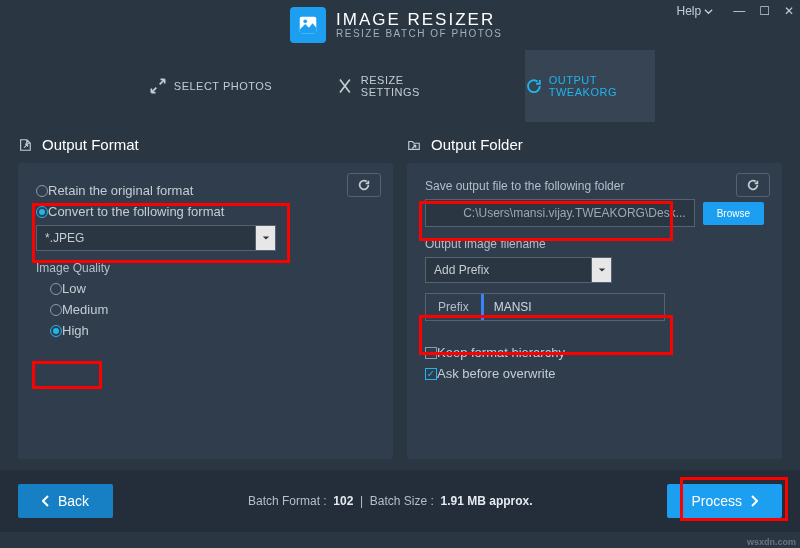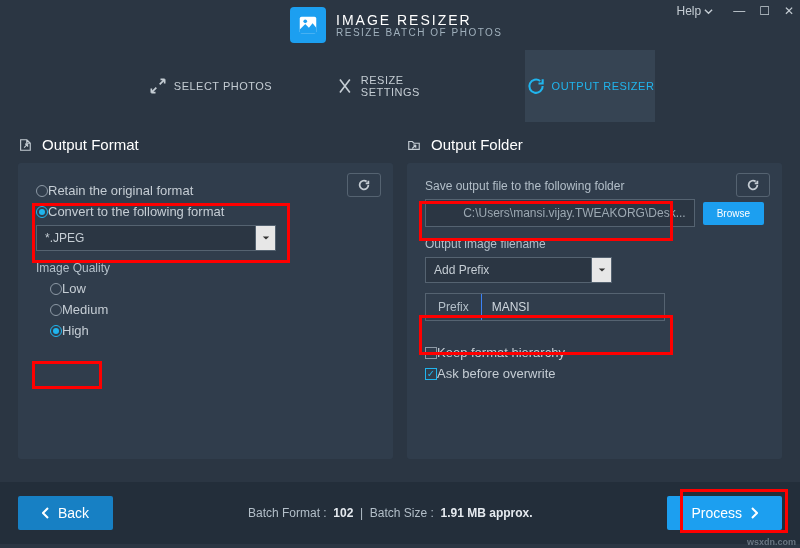--- a/index.html
+++ b/index.html
@@ -1,21 +1,21 @@
 <!DOCTYPE html>
 <html><head>
 <meta charset="utf-8">
 <style>
 * { margin: 0; padding: 0; box-sizing: border-box; font-family: "Segoe UI", Arial, sans-serif; }
 body { background: #2b3643; width: 800px; height: 548px; overflow: hidden; color: #c5cdd4; font-size: 13px; position: relative; }
 .titlebar { height: 50px; display: flex; align-items: center; padding: 0 10px; }
 .logo-area { display: flex; align-items: center; margin-left: 280px; }
 .logo-icon { width: 36px; height: 36px; background: #1c9ff0; border-radius: 4px; display: flex; align-items: center; justify-content: center; margin-right: 10px; }
 .logo-icon svg { width: 22px; height: 22px; }
-.app-title { color: #fff; font-size: 14px; font-weight: 400; letter-spacing: 2px; line-height: 1; }
+.app-title { color: #fff; font-size: 17px; font-weight: 400; letter-spacing: 2px; line-height: 1; }
 .app-sub { color: #a0b0bc; font-size: 10px; letter-spacing: 1.5px; }
 .win-controls { position: absolute; right: 6px; top: 4px; display: flex; align-items: center; gap: 14px; color: #c5cdd4; font-size: 12px; }
 .win-controls .help { display: flex; align-items: center; gap: 3px; margin-right: 6px; }
 .win-controls span { cursor: pointer; }
 .tabs { display: flex; justify-content: center; gap: 60px; height: 72px; border-bottom: 0; }
 .tab { width: 130px; display: flex; align-items: center; justify-content: center; gap: 6px; color: #c5cdd4; font-size: 11px; letter-spacing: 0.5px; cursor: pointer; }
 .tab.active { background: #364453; color: #20b5ee; }
 .tab svg { width: 20px; height: 20px; }
 .main { display: flex; gap: 14px; padding: 14px 18px 0 18px; }
 .panel { flex: 1; }
@@ -33,24 +33,24 @@
 .dropdown { display: flex; margin-top: 6px; margin-bottom: 10px; }
 .dropdown .val { flex: 1; background: #2b3643; border: 1px solid #556371; color: #c5cdd4; padding: 5px 8px; font-size: 12px; }
 .dropdown .arrow { width: 20px; background: #e7e7e7; border: 1px solid #556371; border-left: 0; display: flex; align-items: center; justify-content: center; cursor: pointer; }
 .dropdown .arrow svg { width: 8px; height: 8px; }
 .field-label { color: #b3bfc9; font-size: 12px; margin: 10px 0 6px 0; }
 .sub-radio { margin-left: 14px; }
 .path-row { display: flex; gap: 8px; align-items: center; text-align: right; }
 .path-input { flex: 1; background: #2b3643; border: 1px solid #556371; color: #9ca8b2; padding: 6px 8px; font-size: 12px; overflow: hidden; white-space: nowrap; text-overflow: ellipsis; }
 .browse-btn { background: #1c9ff0; color: #fff; padding: 6px 14px; font-size: 10px; cursor: pointer; border-radius: 2px; }
 .prefix-row { display: flex; align-items: center; border: 1px solid #556371; margin-top: 4px; width: 240px; }
-.prefix-row .lbl { padding: 6px 12px; color: #b3bfc9; font-size: 12px; border-right: 1px solid #3b82f6; }
+.prefix-row .lbl { padding: 6px 12px; color: #b3bfc9; font-size: 12px; border-right: 3px solid #3b82f6; }
 .prefix-row .val { flex: 1; padding: 6px 10px; color: #d0d8df; font-size: 12px; background: transparent; }
 .hl { border: 3px solid #ff0000; position: absolute; pointer-events: none; }
-.footer { position: absolute; bottom: 4px; left: 0; right: 0; height: 62px; background: #232e3a; display: flex; align-items: center; padding: 0 18px; }
+.footer { position: absolute; bottom: 16px; left: 0; right: 0; height: 62px; background: #232e3a; display: flex; align-items: center; padding: 0 18px; }
 .btn { display: flex; align-items: center; gap: 8px; padding: 9px 24px; font-size: 14px; cursor: pointer; border-radius: 2px; color: #fff; }
 .btn.back { background: #1780c4; }
 .btn.process { background: #1c9ff0; margin-left: auto; }
 .batch-info { flex: 1; text-align: center; color: #b3bfc9; font-size: 12px; }
 .batch-info b { color: #e5eaef; font-weight: 600; }
 .watermark { position: absolute; bottom: 1px; right: 4px; font-size: 9px; color: #6a7682; font-weight: bold; }
 </style>
 </head>
 <body>
 
@@ -91,21 +91,21 @@
   <div class="tab">
     <svg viewBox="0 0 24 24">
         <path d="M6 4 L12 12 L6 20 M18 4 L12 12 L18 20" stroke="#c5cdd4" stroke-width="2" fill="none"></path>
       </svg>
     <span>RESIZE SETTINGS</span>
   </div>
   <div class="tab active">
     <svg viewBox="0 0 24 24">
         <path d="M20 12 A8 8 0 1 1 17 6 M20 4 L20 9 L15 9" stroke="#20b5ee" stroke-width="2.5" fill="none"></path>
       </svg>
-    <span>OUTPUT RESIZER</span>
+    <span>OUTPUT TWEAKORG</span>
   </div>
 </div>
 
 <div class="main">
 
   <div class="panel">
     <div class="panel-head">
       <svg viewBox="0 0 16 16">
           <path d="M3 2 L10 2 L10 6 L14 6 L14 14 L3 14 Z M10 2 L14 6" stroke="#c5cdd4" fill="none" stroke-width="1.3"></path>
           <path d="M7 11 L11 7 M11 7 L8 7 M11 7 L11 10" stroke="#c5cdd4" fill="none" stroke-width="1.3"></path>

